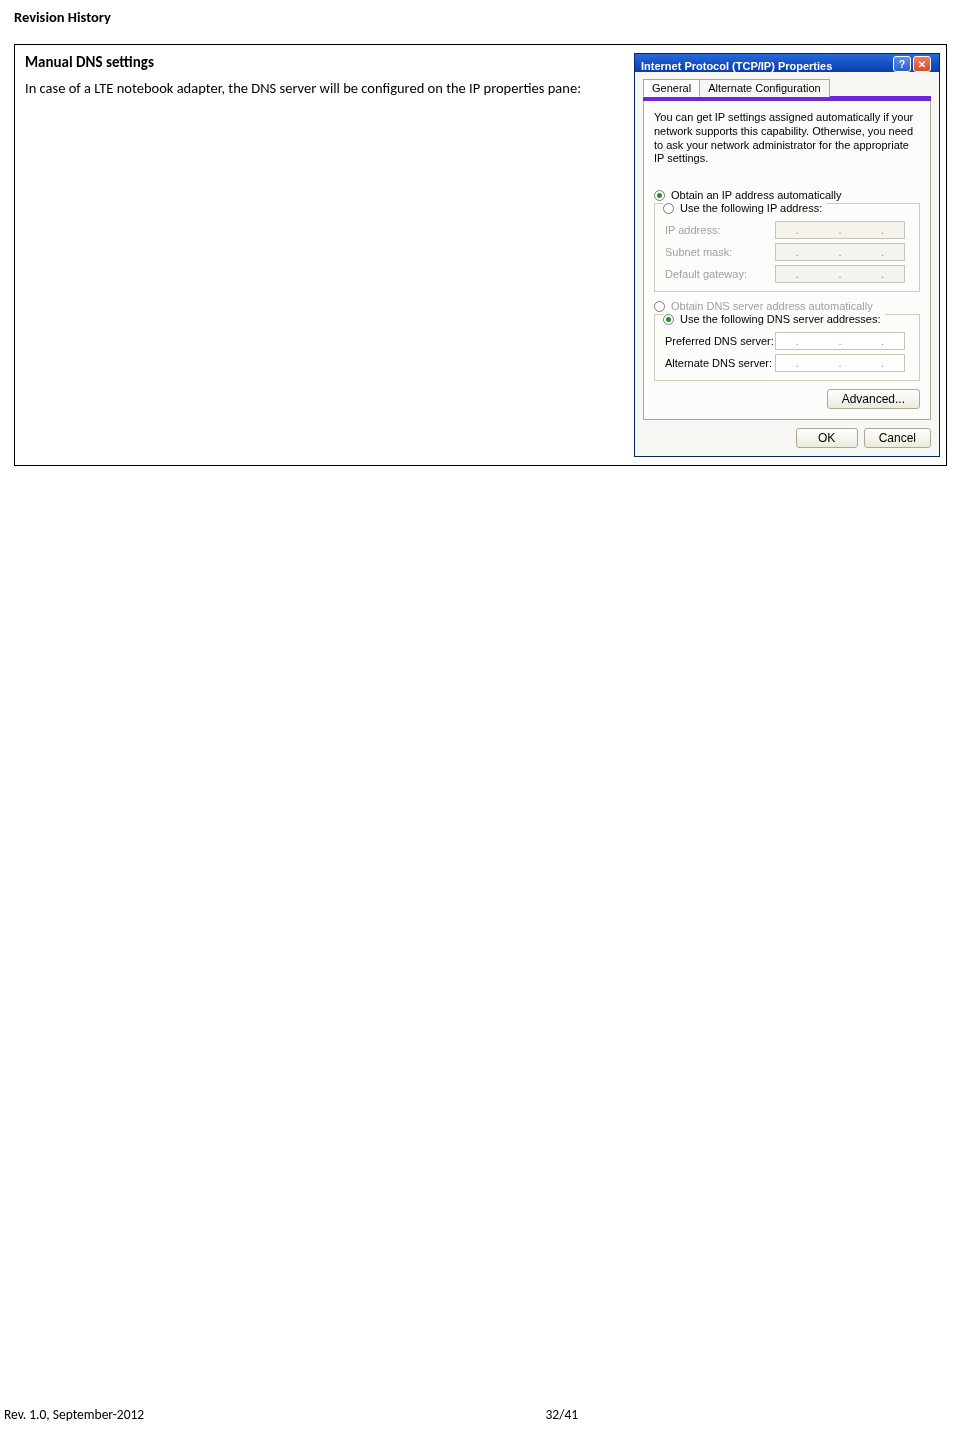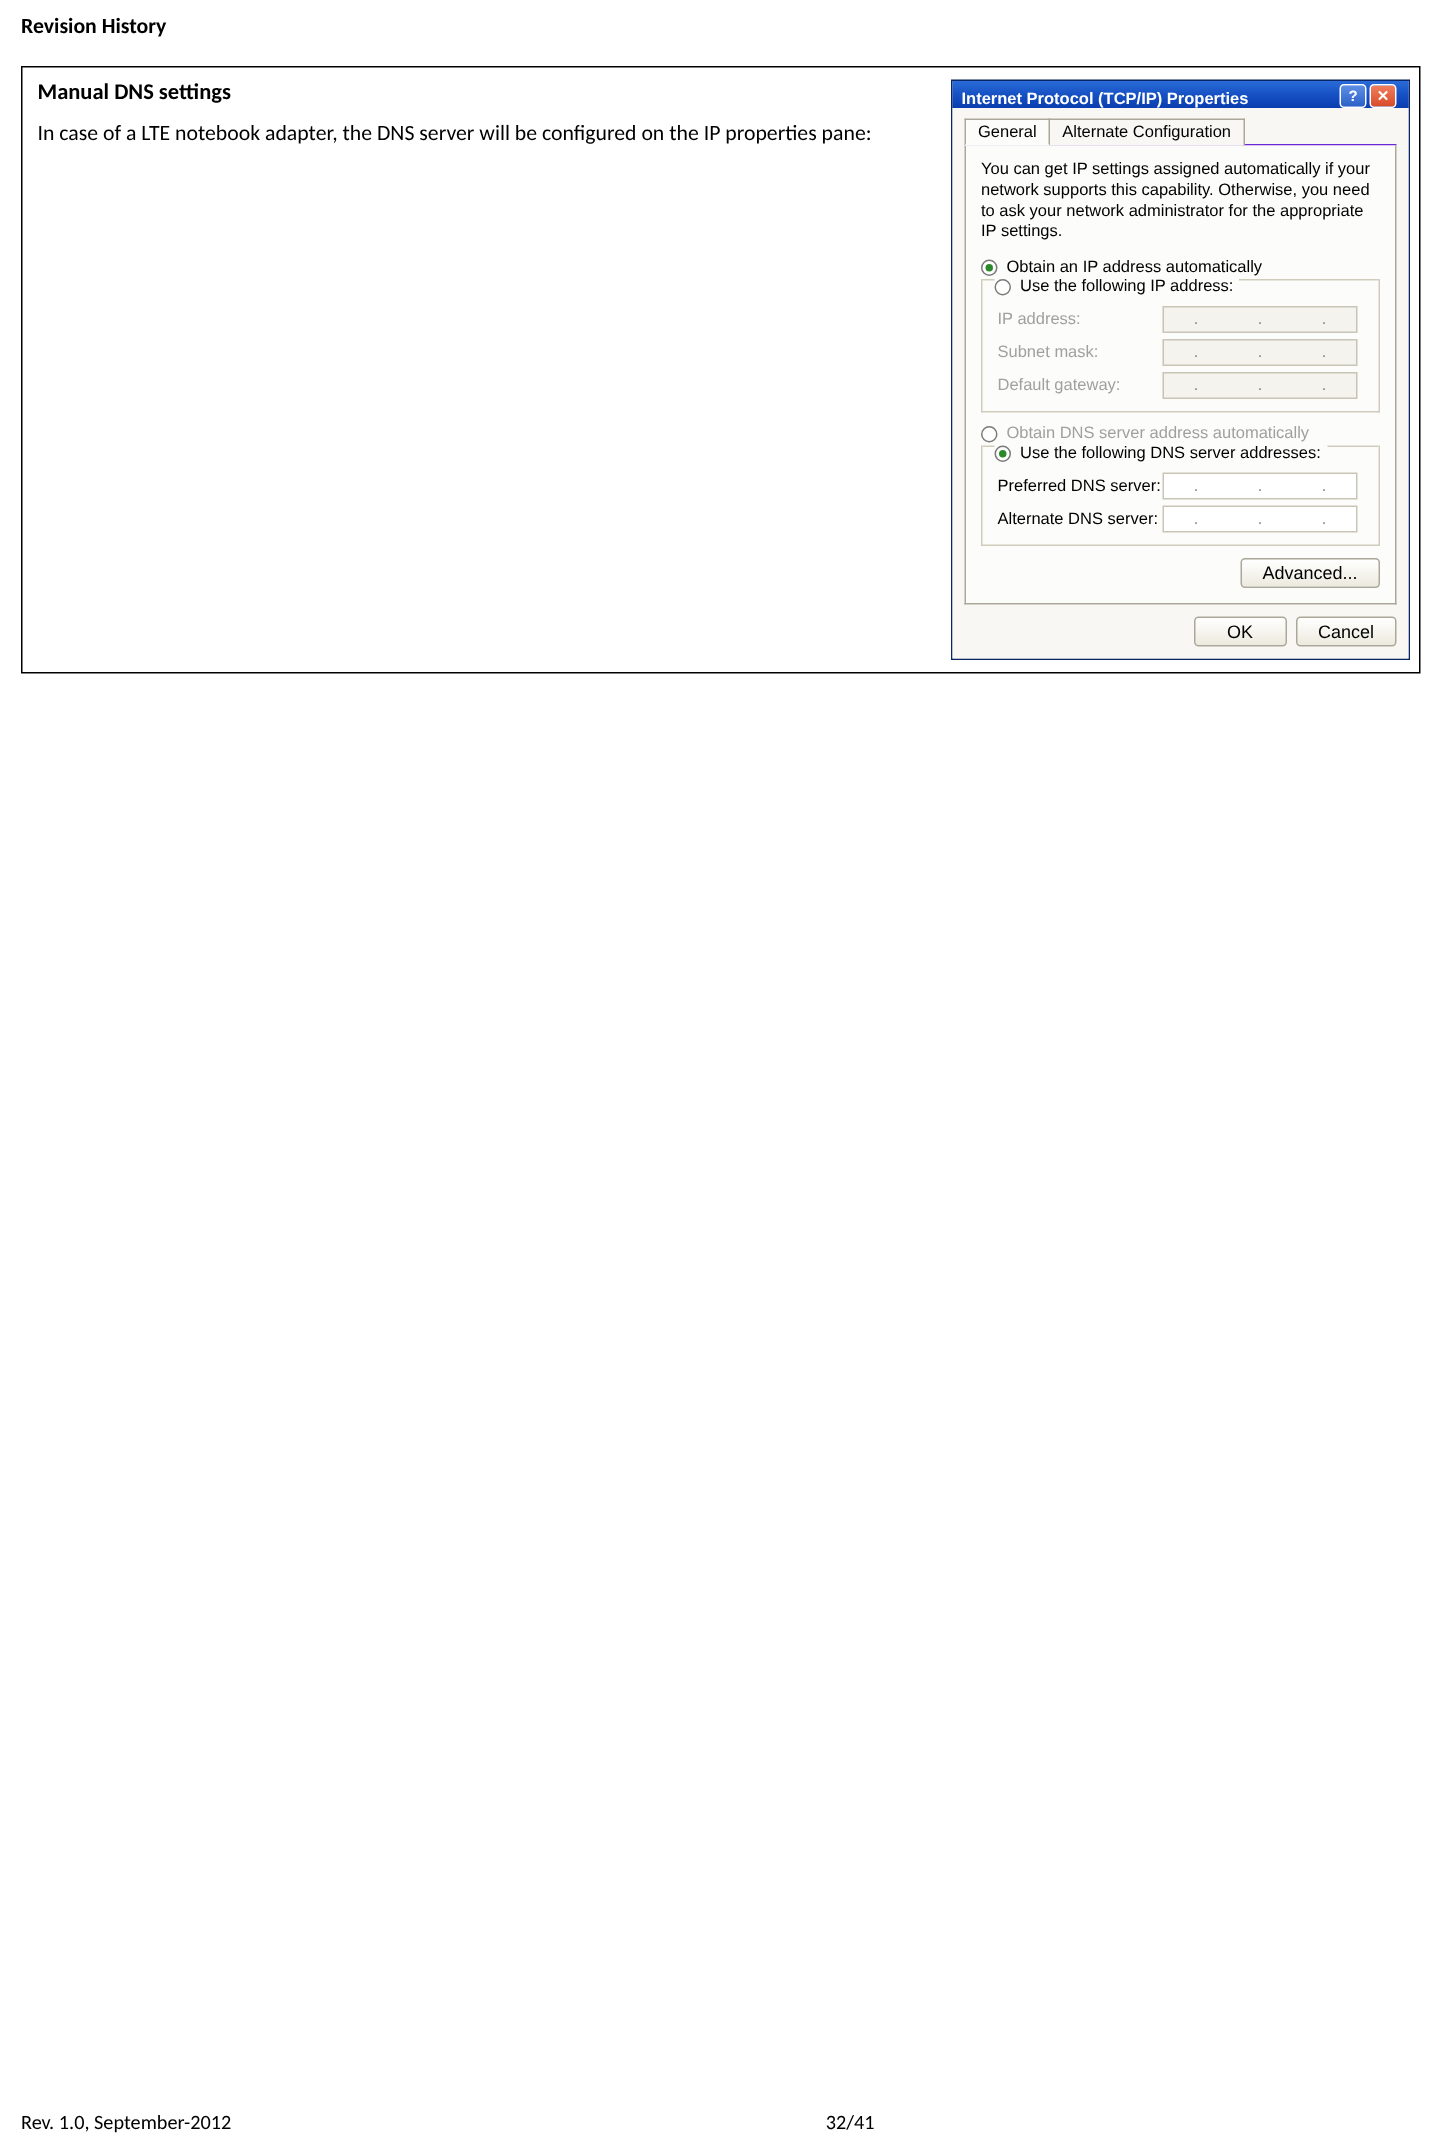--- a/index.html
+++ b/index.html
@@ -68,21 +68,21 @@
     font-size: 10px; font-weight: bold;
   }
   .tb-help { background: linear-gradient(to bottom,#5f8fe6,#2a60c8); }
   .tb-close { background: linear-gradient(to bottom,#f07e5e,#d84b2a); }
   .dialog-body {
     padding: 6px 8px 8px 8px;
     background: #f8f7f3;
   }
   .tabs {
     display: flex;
-    border-bottom: 1px solid #6d28d9;
+    border-bottom: 5px solid #6d28d9;
     margin-bottom: 0;
   }
   .tab {
     background: #f8f7f3;
     border: 1px solid #aca899;
     border-bottom: none;
     padding: 2px 8px;
     font-size: 11px;
     position: relative;
     top: 1px;
@@ -95,21 +95,21 @@
   }
   .tab-pane {
     border: 1px solid #aca899;
     border-top: none;
     padding: 10px 10px 10px 10px;
     background: #fcfcfa;
   }
   .intro {
     font-size: 11px;
     line-height: 1.25;
-    margin-bottom: 10px;
+    margin-bottom: 23px;
   }
   .radio-row {
     display: flex; align-items: center;
     font-size: 11px;
     margin: 2px 0;
   }
   .radio {
     width: 11px; height: 11px; border: 1px solid #7a7a7a; border-radius: 50%;
     margin-right: 6px; display: flex; align-items: center; justify-content: center;
     background: #fff;
@@ -166,21 +166,21 @@
     font-size: 12px;
     border-radius: 3px;
     min-width: 62px;
     text-align: center;
   }
   .adv-row { display: flex; justify-content: flex-end; margin-top: 6px; }
   
   .page-footer {
     position: absolute;
     bottom: 14px;
-    left: 14px; right: 14px;
+    left: 4px; right: 14px;
     font-size: 13.5px;
     display: flex;
   }
   .footer-left { flex: 1; }
   .footer-center { flex: 1; text-align: left; padding-left: 140px;}
 </style>
 </head>
 <body>
 
 <div class="page-header">Revision History</div>

